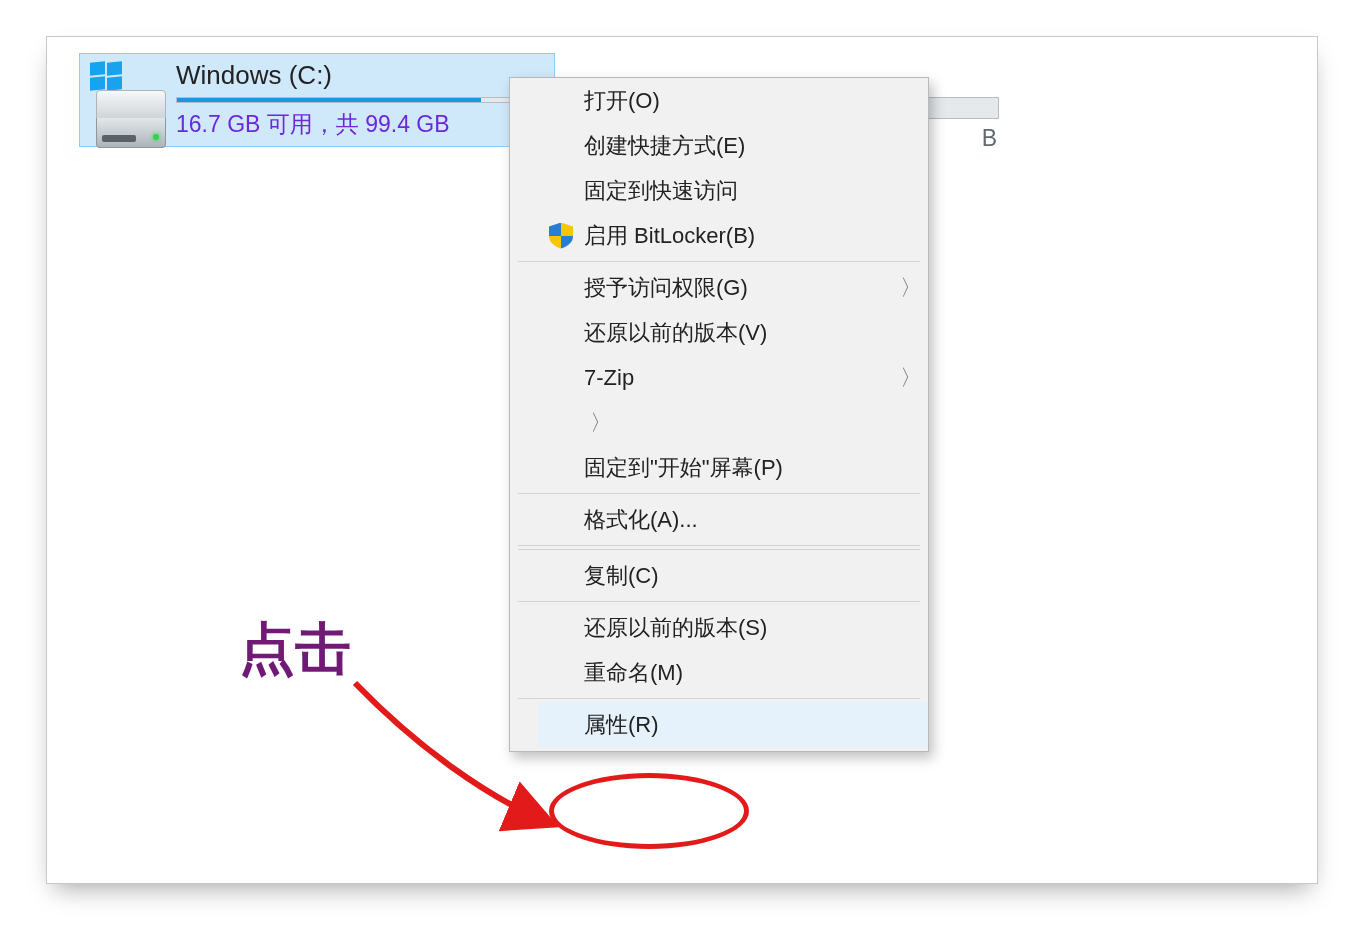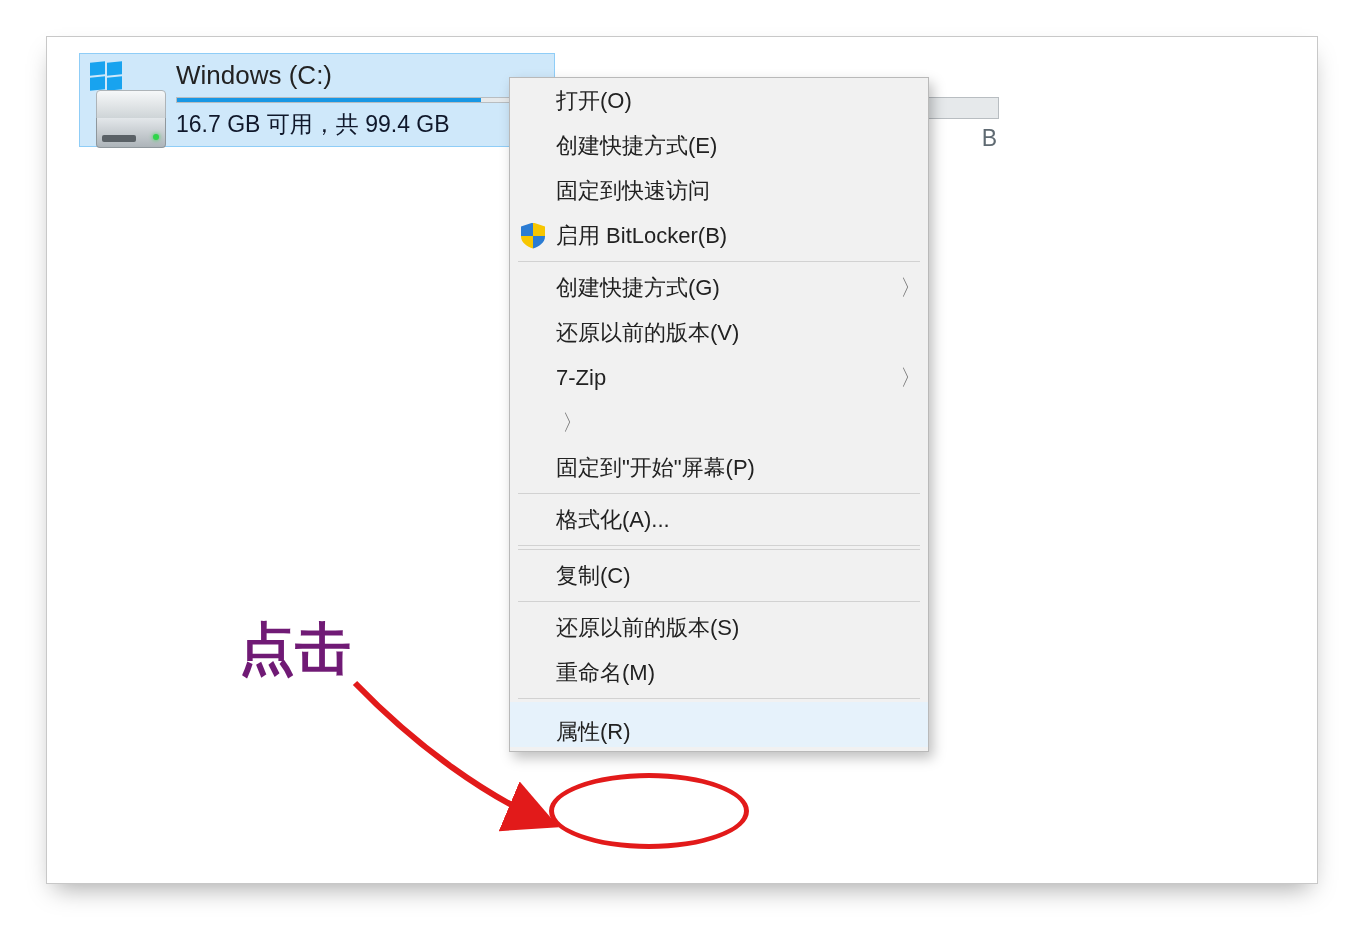--- a/index.html
+++ b/index.html
@@ -16,32 +16,32 @@
     .hdd-led  { position:absolute; right:7px; bottom:8px; width:6px; height:6px; border-radius:50%; background:#2fd54a; box-shadow:0 0 4px #2fd54a; }
     .win-logo { position:absolute; left:0; top:2px; width:34px; height:30px; }
     .win-logo span{ position:absolute; width:15px; height:13px; background:#18a3ef; }
     .win-logo .a{left:0;top:0;transform:skewY(-6deg);} .win-logo .b{left:17px;top:0;transform:skewY(-6deg);}
     .win-logo .c{left:0;top:15px;transform:skewY(-6deg);} .win-logo .d{left:17px;top:15px;transform:skewY(-6deg);}
 
     .drive-text { flex:1; display:flex; flex-direction:column; justify-content:center; gap:6px; }
     .drive-name { font-size:26px; color:#222; }
     .drive-bar  { height:22px; background:#e6e9eb; border:1px solid #b8bdc1; position:relative; }
     .drive-fill { position:absolute; top:0; left:0; bottom:0; background:#1897e4; }
-    .drive-stat { font-size:23px; color:#0f172a; }
+    .drive-stat { font-size:23px; color:#6d28d9; }
 
     
     .drive2 { position:absolute; left:608px; top:16px; width:400px; height:118px; padding:6px 10px; }
     .drive2-bar  { position:absolute; top:44px; left:0; width:344px; height:22px; background:#e6e9eb; border:1px solid #b8bdc1; }
     .drive2-bar .tip  { position:absolute; left:0; top:0; bottom:0; width:28px; background:#1897e4; }
     .drive2-stat { position:absolute; top:72px; right:58px; font-size:23px; color:#5f6a72; }
 
     
     .ctx { position:absolute; left:462px; top:40px; width:420px; background:#f1f1f1; border:1px solid #b9b9b9; box-shadow:4px 6px 12px rgba(0,0,0,0.25); padding-bottom:4px; }
-    .ctx .row { position:relative; height:45px; display:flex; align-items:center; cursor:default; }
-    .ctx .row.hover { background:#e6f2fb;align-items:flex-end; }
+    .ctx .row { position:relative; height:45px; display:flex; align-items:center; cursor:default;margin-left:28px; }
+    .ctx .row.hover { background:#e6f2fb; }
     .ctx .ico { width:46px; display:flex; align-items:center; justify-content:center; }
     .ctx .lbl { flex:1; font-size:22px; color:#222; text-align:left; }
     .ctx .sub { width:34px; font-size:22px; color:#777; text-align:center; }
     .ctx hr   { border:none; border-top:1px solid #d2d2d2; margin:3px 8px; }
 
     
     .anno-text { position:absolute; left:192px; top:575px; font-size:56px; font-weight:700; color:#701a75; }
     .ellipse   { position:absolute; left:502px; top:736px; width:200px; height:76px; border:5px solid #e21a1a; border-radius:50%/50%; }
     .arrow-svg { position:absolute; left:280px; top:620px; pointer-events:none; }
 
@@ -111,21 +111,21 @@
       <div class="row">
         <div class="ico">
           <div class="shield"></div>
         </div>
         <div class="lbl">启用 BitLocker(B)</div>
         <div class="sub"></div>
       </div>
       <hr>
       <div class="row">
         <div class="ico"></div>
-        <div class="lbl">创建快捷方式(G)</div>
+        <div class="lbl">授予访问权限(G)</div>
         <div class="sub">〉</div>
       </div>
       <div class="row">
         <div class="ico"></div>
         <div class="lbl">还原以前的版本(V)</div>
         <div class="sub"></div>
       </div>
       <div class="row">
         <div class="ico"></div>
         <div class="lbl">7-Zip</div>

